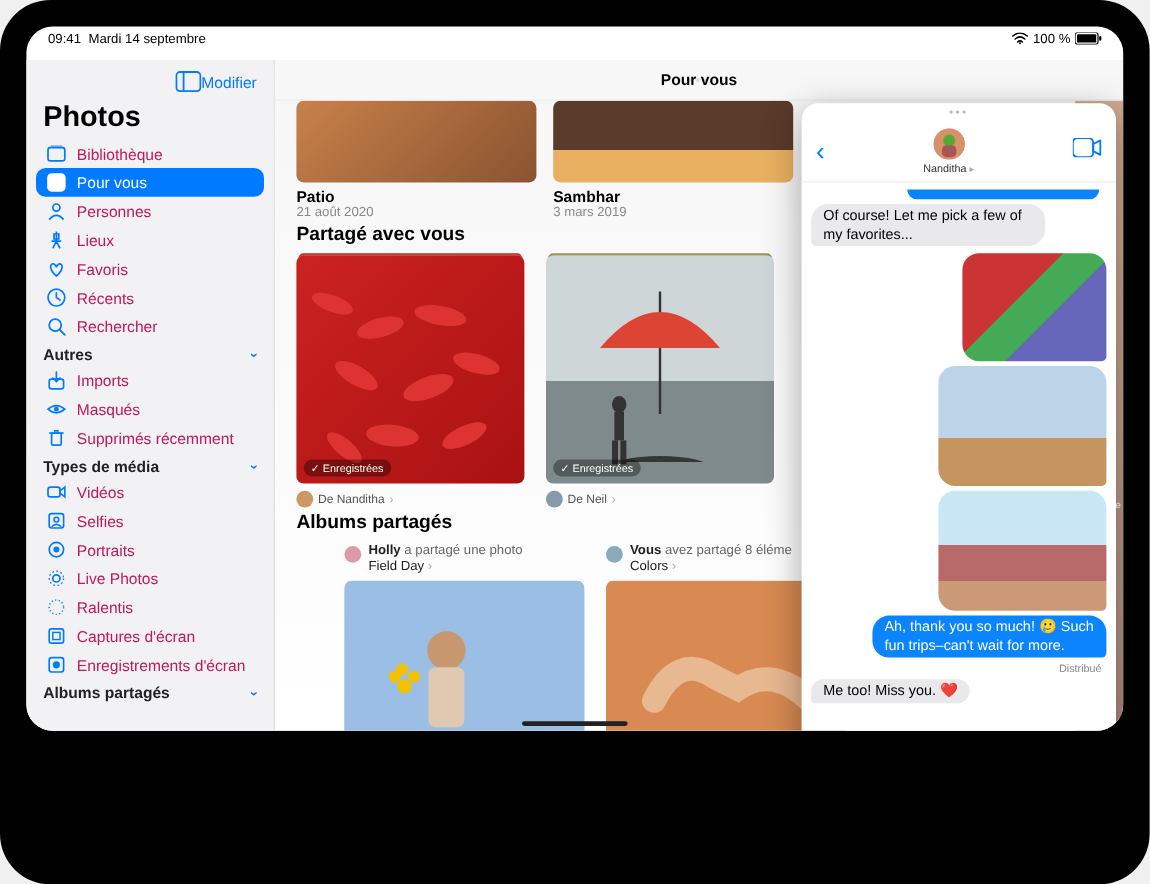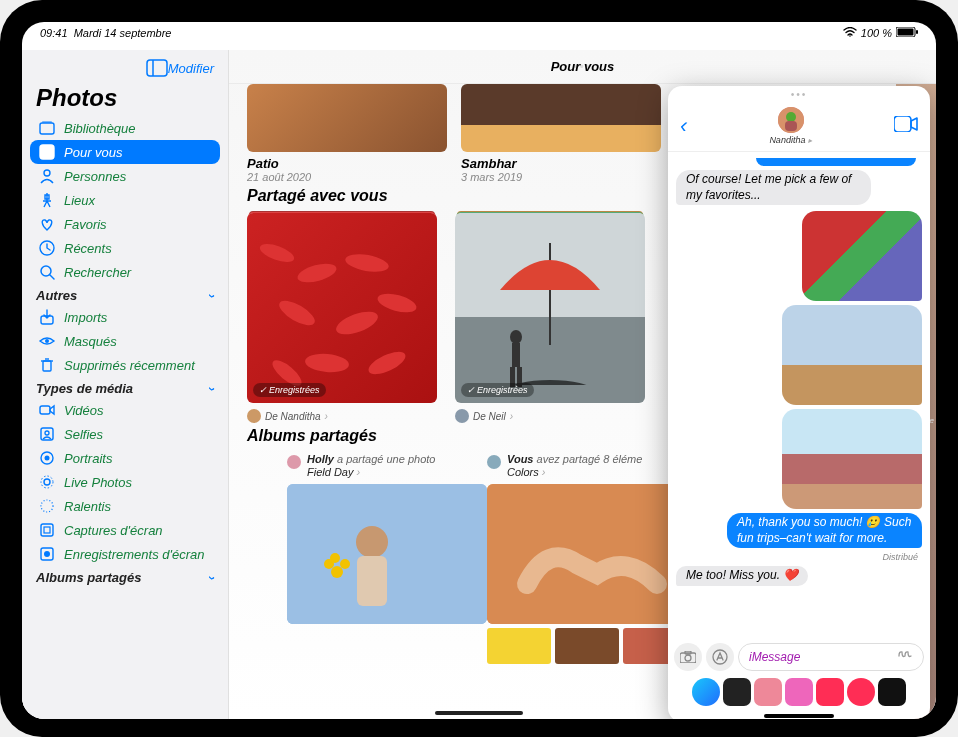--- a/index.html
+++ b/index.html
@@ -2,21 +2,21 @@
 <html><head>
 <meta charset="utf-8">
 <style>
   * { box-sizing: border-box; margin: 0; padding: 0; }
   html, body { width: 958px; height: 737px; font-family: -apple-system, 'Helvetica Neue', Arial, sans-serif; background: #f0f0f0; overflow: hidden; }
   .device {
     position: absolute; top: 0; left: 0; width: 958px; height: 737px;
     background: #000; border-radius: 42px; padding: 22px;
   }
   .screen {
-    width: 914px; height: 697px; background: #fff; border-radius: 22px; overflow: hidden; position: relative; font-style: italic;
+    width: 914px; height: 587px; background: #fff; border-radius: 22px; overflow: hidden; position: relative;
   }
   .statusbar {
     height: 22px; display: flex; align-items: center; justify-content: space-between;
     padding: 0 18px; font-size: 11px; font-weight: 500; color: #000;
     position: absolute; top: 0; left: 0; right: 0; z-index: 10;
   }
   .statusbar .sb-right { display: flex; align-items: center; gap: 4px; }
   .app {
     position: absolute; top: 28px; left: 0; right: 0; bottom: 0; display: flex;
     background: linear-gradient(to bottom, rgba(240,240,240,.6), #fff);
@@ -25,21 +25,21 @@
   .sidebar {
     width: 207px; flex-shrink: 0; background: #f2f2f4; border-right: 1px solid #e0e0e0;
     padding: 4px 8px; overflow: hidden; font-size: 13px;
   }
   .sb-top { display: flex; align-items: center; justify-content: flex-end; height: 28px; padding: 0 6px; }
   .sb-top .title-icon { width: 22px; height: 18px; }
   .sb-top .modifier { color: #007aff; font-size: 13px; }
   .sidebar h1 { font-size: 24px; font-weight: 700; padding: 2px 6px 4px; }
   .sb-item {
     display: flex; align-items: center; gap: 8px; padding: 4px 8px; border-radius: 8px;
-    color: #15803d; cursor: pointer; height: 24px;
+    color: #be185d; cursor: pointer; height: 24px;
   }
   .sb-item.active { background: #007aff; color: #fff; }
   .sb-item.active .sb-icon svg * { stroke: #fff; fill: #fff; }
   .sb-icon { width: 18px; height: 18px; display: flex; align-items: center; justify-content: center; }
   .sb-icon svg { width: 18px; height: 18px; }
   .sb-header {
     display: flex; align-items: center; justify-content: space-between;
     padding: 4px 6px 2px; font-size: 13px; font-weight: 600; color: #222;
   }
   .sb-header .chev { color: #007aff; font-size: 12px; transform: rotate(90deg); }
@@ -67,21 +67,21 @@
     box-shadow: 0 -2px 0 -1px #d44, 0 -4px 0 -2px #a33;
   }
   .shared-thumb.blue { background: linear-gradient(to bottom,#cfd6d8 55%,#7f8a8d 55%); box-shadow: 0 -2px 0 -1px #5a7, 0 -4px 0 -2px #b84; }
   .umbrella { position:absolute; top:22px; left:50%; transform:translateX(-50%); }
   .badge {
     position: absolute; bottom: 6px; left: 6px; font-size: 9px; color: #fff;
     background: rgba(0,0,0,.35); padding: 2px 6px; border-radius: 10px;
   }
   .shared-from { display: flex; align-items: center; gap: 4px; margin-top: 6px; font-size: 10px; color: #555; }
   .avatar-sm { width: 14px; height: 14px; border-radius: 50%; background: #c96; }
-  .albums-row { display: flex; margin-top: 0; padding-left: 40px; }
+  .albums-row { display: flex; gap: 18px; margin-top: 0; padding-left: 40px; }
   .album-col { width: 200px; }
   .album-head { display: flex; gap: 6px; align-items: flex-start; margin-bottom: 6px; }
   .album-head .avatar-sm { margin-top: 2px; }
   .album-byline { font-size: 11px; color: #666; line-height: 1.2; }
   .album-byline strong { color: #222; font-weight: 600; }
   .album-link { font-size: 11px; color: #222; font-weight:500;}
   .album-thumb { width: 200px; height: 140px; border-radius: 6px; background: linear-gradient(to bottom,#a6c8ec,#7bb0e0); position:relative; overflow:hidden;}
   .album-thumb.orange { background: linear-gradient(to bottom,#e7b07a,#c87b4a); }
   .album-strip { display:flex; gap:4px; margin-top:4px; }
   .strip-cell { flex:1; height:36px; border-radius:3px; }

